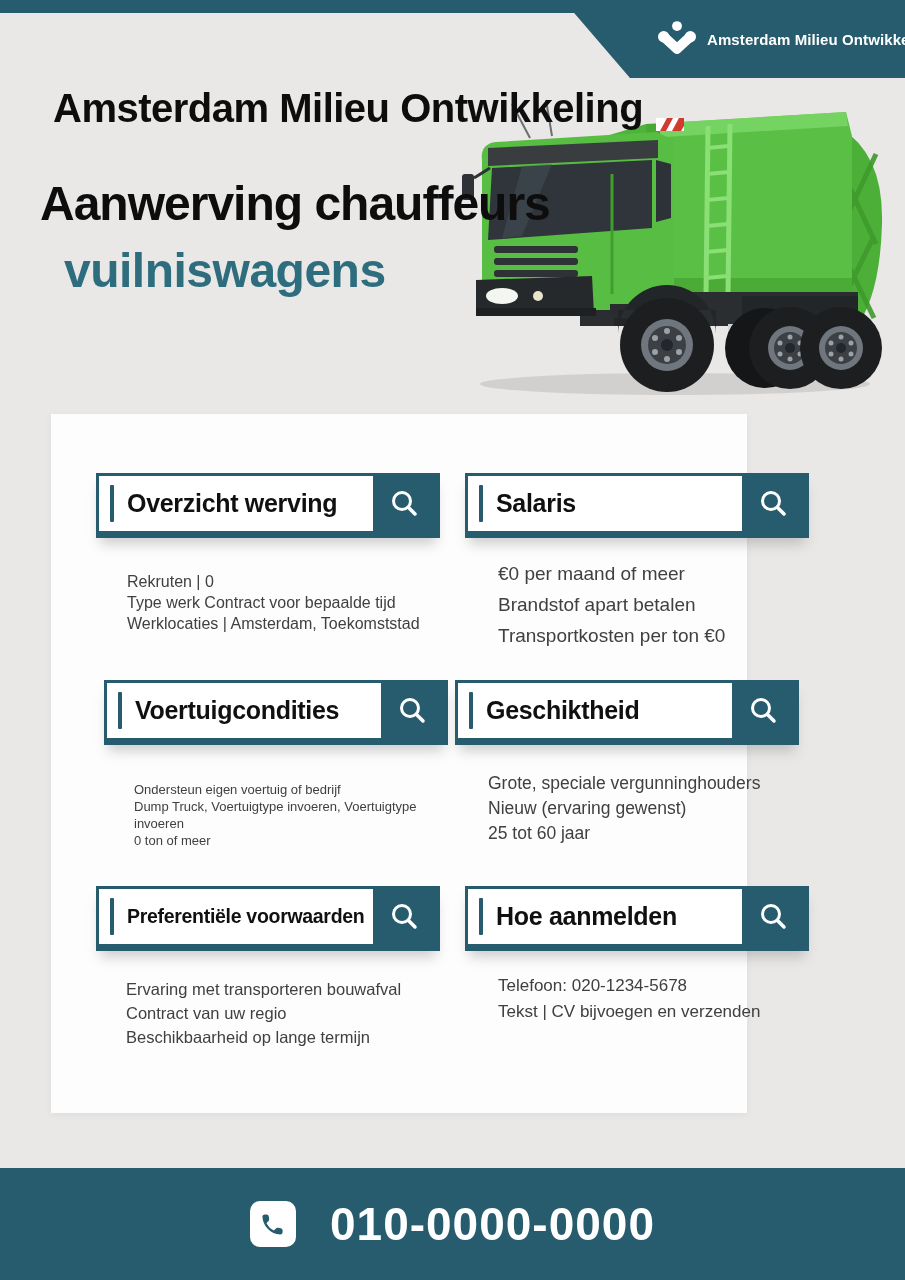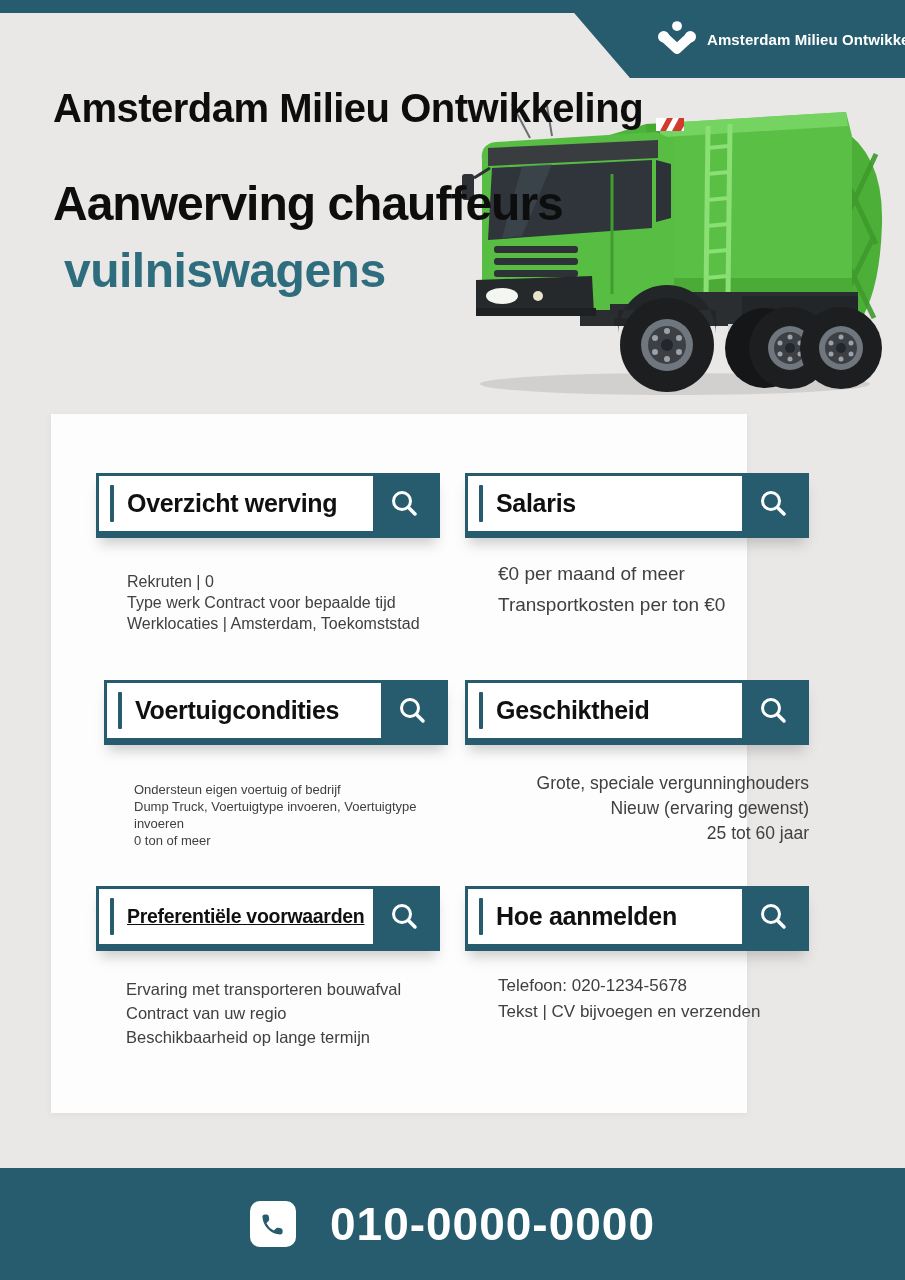--- a/index.html
+++ b/index.html
@@ -18,41 +18,41 @@
   .top-strip{position:absolute;left:0;top:0;width:905px;height:13px;background:var(--teal);}
   .header-corner{position:absolute;right:0;top:0;width:342px;height:78px;background:var(--teal);
     clip-path:polygon(0 0,100% 0,100% 100%,67px 100%);
     display:flex;align-items:center;padding-left:95px;gap:11px;z-index:5;}
   .brand-logo{width:38px;height:38px;flex:0 0 auto;}
   .brand-name{color:#fff;font-size:15px;font-weight:700;letter-spacing:0.1px;white-space:nowrap;}
 
   
   .page-title{position:absolute;left:53px;top:86px;font-size:40px;font-weight:800;color:#0d0d0d;
     letter-spacing:-0.5px;z-index:3;white-space:nowrap;}
-  .hero-line1{position:absolute;left:53px;top:176px;font-size:48px;font-weight:800;color:#0d0d0d;
+  .hero-line1{position:absolute;left:40px;top:176px;font-size:48px;font-weight:800;color:#0d0d0d;
     letter-spacing:-1px;z-index:3;white-space:nowrap;}
   .hero-line2{position:absolute;left:64px;top:243px;font-size:48px;font-weight:800;
     color:var(--teal-headline);letter-spacing:-0.5px;z-index:3;white-space:nowrap;}
   .truck{position:absolute;left:460px;top:96px;width:428px;height:304px;z-index:2;}
 
   
   .card{position:absolute;left:51px;top:414px;width:696px;height:699px;background:var(--card-bg);
     box-shadow:0 2px 8px rgba(0,0,0,0.05);z-index:1;}
   .section{position:absolute;width:344px;}
   .s1{left:45px;top:59px;} .s2{left:414px;top:59px;}
-  .s3{left:53px;top:266px;} .s4{left:414px;top:266px;text-align:right;}
+  .s3{left:53px;top:266px;} .s4{left:404px;top:266px;}
   .s5{left:45px;top:472px;} .s6{left:414px;top:472px;}
 
   .search-bar{height:65px;display:flex;align-items:stretch;background:#fff;
     border:3px solid var(--teal);border-bottom-width:7px;
     box-shadow:0 10px 12px -4px rgba(110,110,110,0.33);}
   .cursor{width:4px;background:var(--teal);margin:9px 0 9px 11px;border-radius:1px;flex:0 0 auto;}
   .bar-title{flex:1;display:flex;align-items:center;padding-left:13px;font-weight:700;font-size:25px;
     color:#101010;letter-spacing:-0.3px;white-space:nowrap;overflow:hidden;}
-  .s5 .bar-title{font-size:19.5px;text-decoration:underline;}
+  .s5 .bar-title{font-size:19.5px;}
   .search-btn{width:64px;flex:0 0 auto;background:var(--teal);border:none;display:flex;
     align-items:center;justify-content:center;cursor:pointer;padding:0;}
 
   .details{color:#404040;}
   .s1 .details{margin-top:33px;font-size:16px;line-height:21px;padding-left:31px;}
   .s2 .details{margin-top:20px;font-size:19px;line-height:31px;padding-left:33px;}
   .s3 .details{margin-top:36px;font-size:13px;line-height:17px;padding-left:30px;}
   .s4 .details{margin-top:26px;font-size:17.5px;line-height:25px;padding-left:33px;}
   .s5 .details{margin-top:26px;font-size:16.5px;line-height:24px;padding-left:30px;}
   .s6 .details{margin-top:22px;font-size:17px;line-height:26px;padding-left:33px;}
@@ -227,20 +227,21 @@
         <span class="bar-title">Salaris</span>
         <button class="search-btn">
           <svg width="34" height="34" viewBox="0 0 34 34">
             <circle cx="14" cy="14" r="8.5" stroke="#fff" stroke-width="3" fill="none"></circle>
             <line x1="20.5" y1="20.5" x2="27" y2="27" stroke="#fff" stroke-width="3.5" stroke-linecap="round"></line>
           </svg>
         </button>
       </div>
       <div class="details">
         <div class="line">€0 per maand of meer</div>
+        <div class="line">Brandstof apart betalen</div>
         <div class="line">Transportkosten per ton €0</div>
       </div>
     </div>
 
     <div class="section s3">
       <div class="search-bar">
         <span class="cursor"></span>
         <span class="bar-title">Voertuigcondities</span>
         <button class="search-btn">
           <svg width="34" height="34" viewBox="0 0 34 34">

